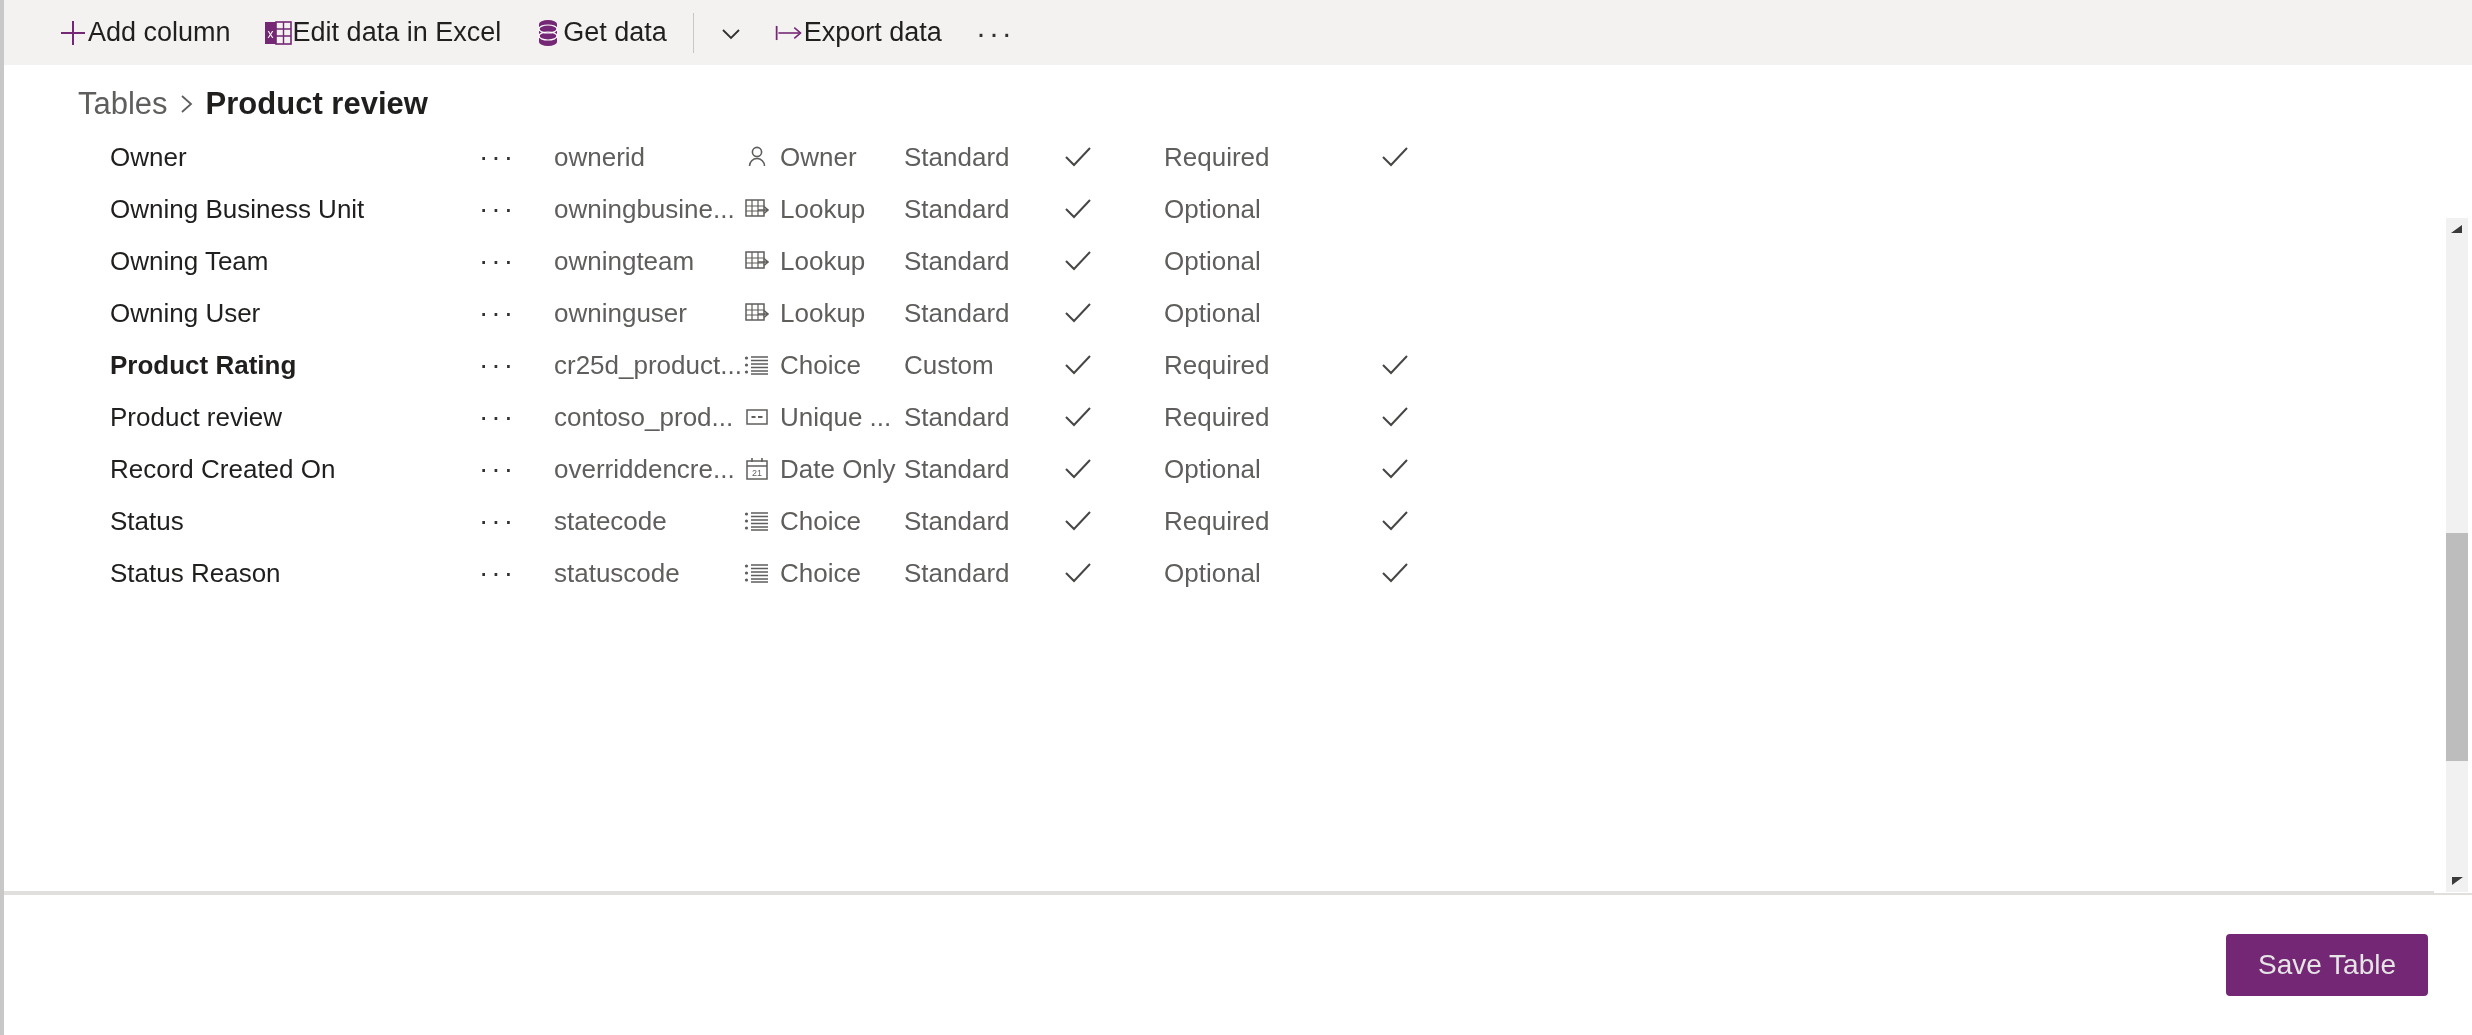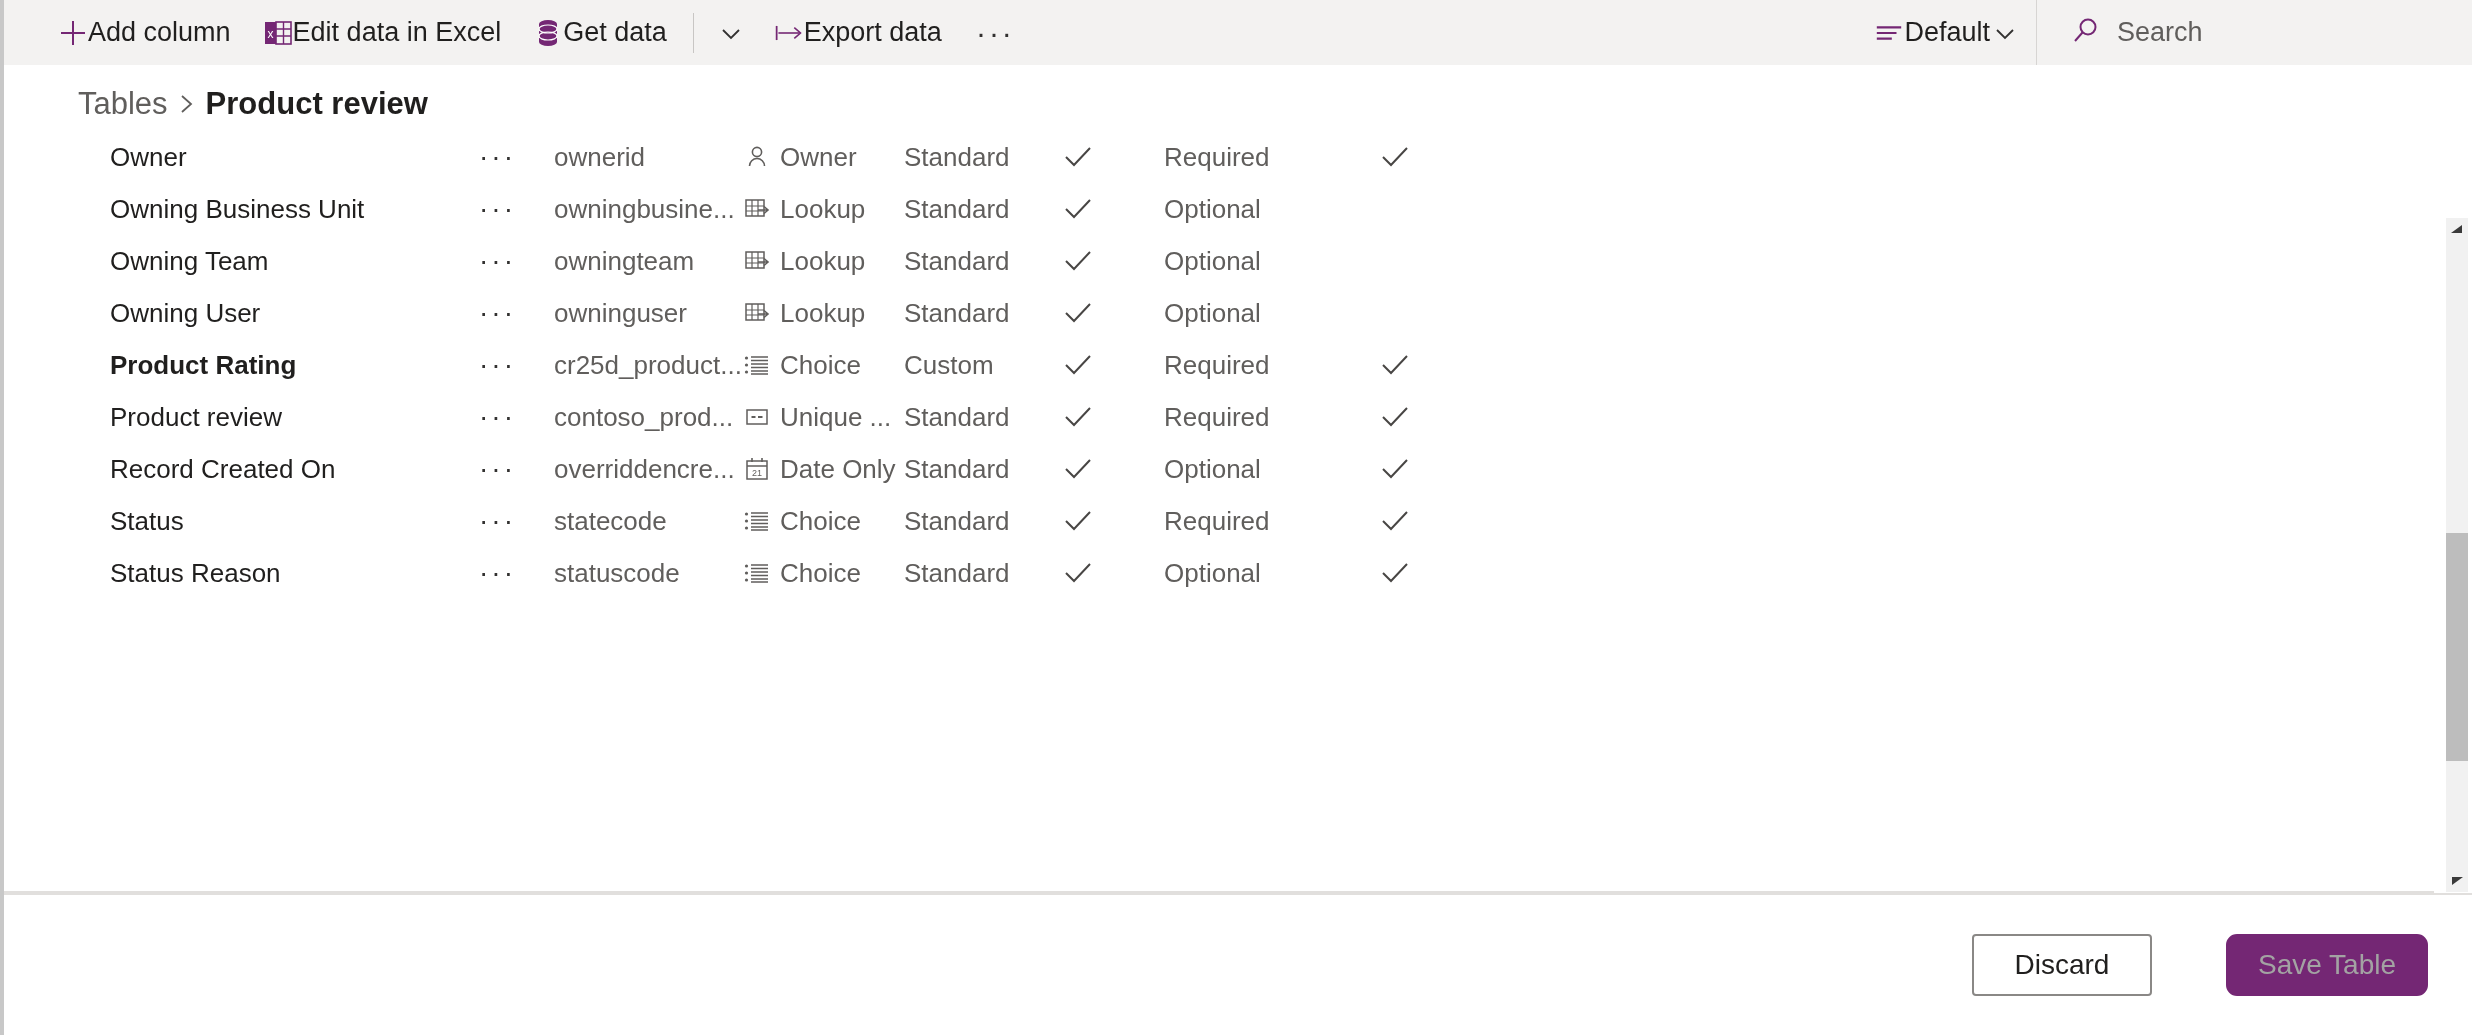--- a/index.html
+++ b/index.html
@@ -131,22 +131,22 @@
     min-width: 180px;
     padding: 0 30px;
     cursor: pointer;
     display: flex; align-items: center; justify-content: center;
   }
   .btn-secondary {
     background: #ffffff; color: #201f1e;
     border: 2px solid #8a8886; border-radius: 4px;
   }
   .btn-primary {
-    background: #742774; color: #a3a3a3;
-    border: 2px solid #742774; border-radius: 11px; margin-left: 42px;
+    background: #742774; color: #e5e5e5;
+    border: 2px solid #742774; border-radius: 4px; margin-left: 42px;
   }
 </style>
 </head>
 <body>
 
 <div id="app">
 
   <div class="commandbar">
     <div class="cb-left">
 
@@ -202,45 +202,20 @@
             <path d="M5 12 H29" stroke="#742774" stroke-width="1.8"></path>
             <path d="M23 6 L30 12 L23 18" stroke="#742774" stroke-width="1.8" fill="none"></path>
           </svg>
         </span>
         <span>Export data</span>
       </div>
 
       <div class="ellipsis-btn">···</div>
     </div>
 
-    <div class="cb-right">
-      <div class="cmd">
-        <span class="ic">
-          <svg width="32" height="24" viewBox="0 0 32 24">
-            <path d="M3 6 H29 M3 12 H24 M3 18 H19" stroke="#742774" stroke-width="2.2"></path>
-          </svg>
-        </span>
-        <span>Default</span>
-        <span class="ic">
-          <svg width="28" height="28" viewBox="0 0 28 28">
-              <path d="M6 11 L14 19 L22 11" stroke="#323130" stroke-width="1.8" fill="none"></path>
-            </svg>
-        </span>
-      </div>
-
-      <div class="search-zone">
-        <span class="ic">
-          <svg width="30" height="30" viewBox="0 0 30 30">
-            <circle cx="17" cy="11" r="7.5" fill="none" stroke="#742774" stroke-width="2"></circle>
-            <path d="M11.5 16.5 L4 25" stroke="#742774" stroke-width="2"></path>
-          </svg>
-        </span>
-        <input class="search-input" type="text" placeholder="Search" style="">
-      </div>
-    </div>
   </div>
 
   <div class="breadcrumb">
     <span class="bc-link">Tables</span>
     <span class="bc-sep">
       <svg width="22" height="30" viewBox="0 0 22 30">
           <path d="M6 7 L15 15 L6 23" stroke="#605e5c" stroke-width="1.8" fill="none"></path>
         </svg>
     </span>
     <span class="bc-current">Product review</span>
@@ -490,17 +465,16 @@
     </div>
     <div class="sb-thumb"></div>
     <div class="sb-arrow down">
       <svg width="14" height="10" viewBox="0 0 14 10">
           <path d="M2 1 L13 1 L2 9 Z" fill="#3a3a3a"></path>
         </svg>
     </div>
   </div>
 
   <div class="footer">
-    <button class="btn btn-secondary">Discard</button>
     <button class="btn btn-primary">Save Table</button>
   </div>
 
 </div>
 
 </body></html>

